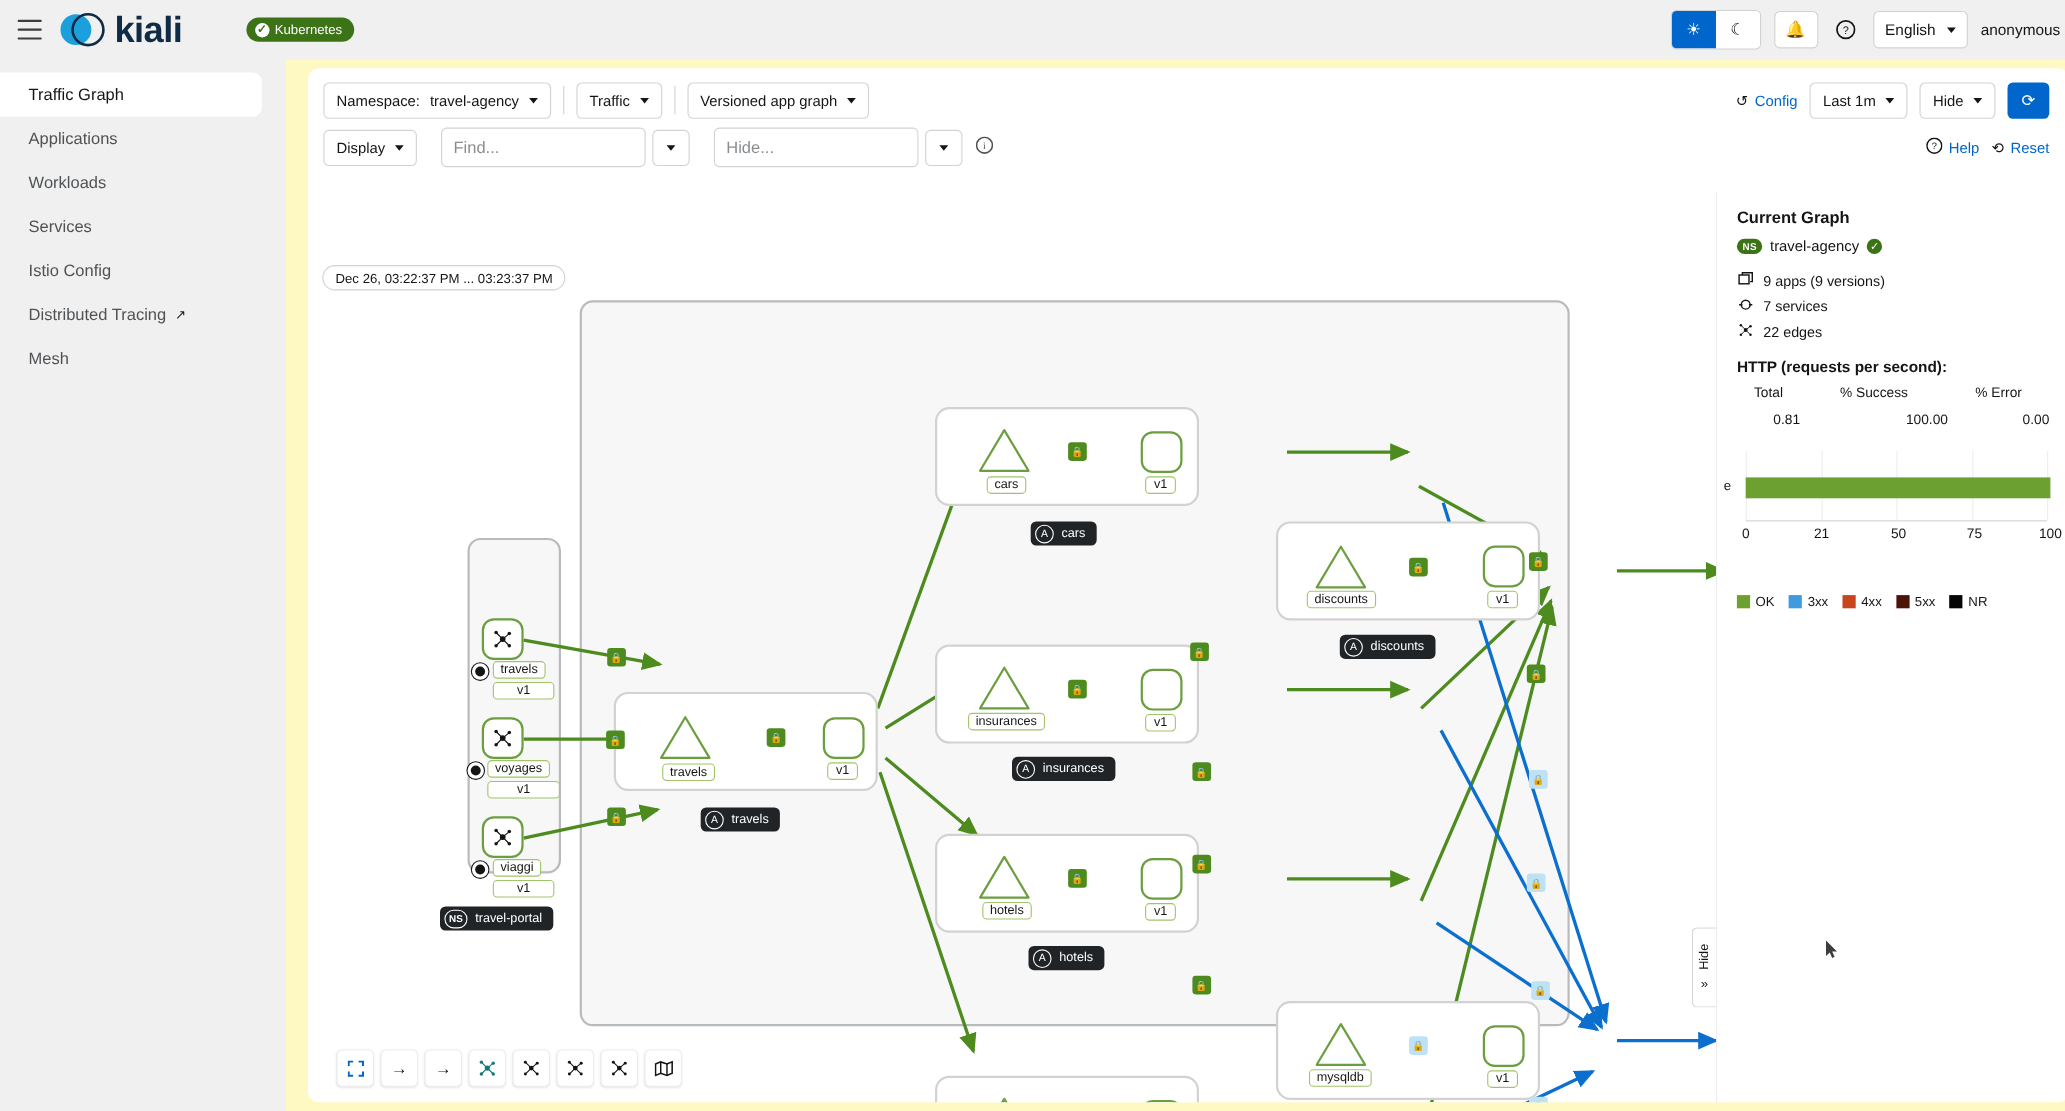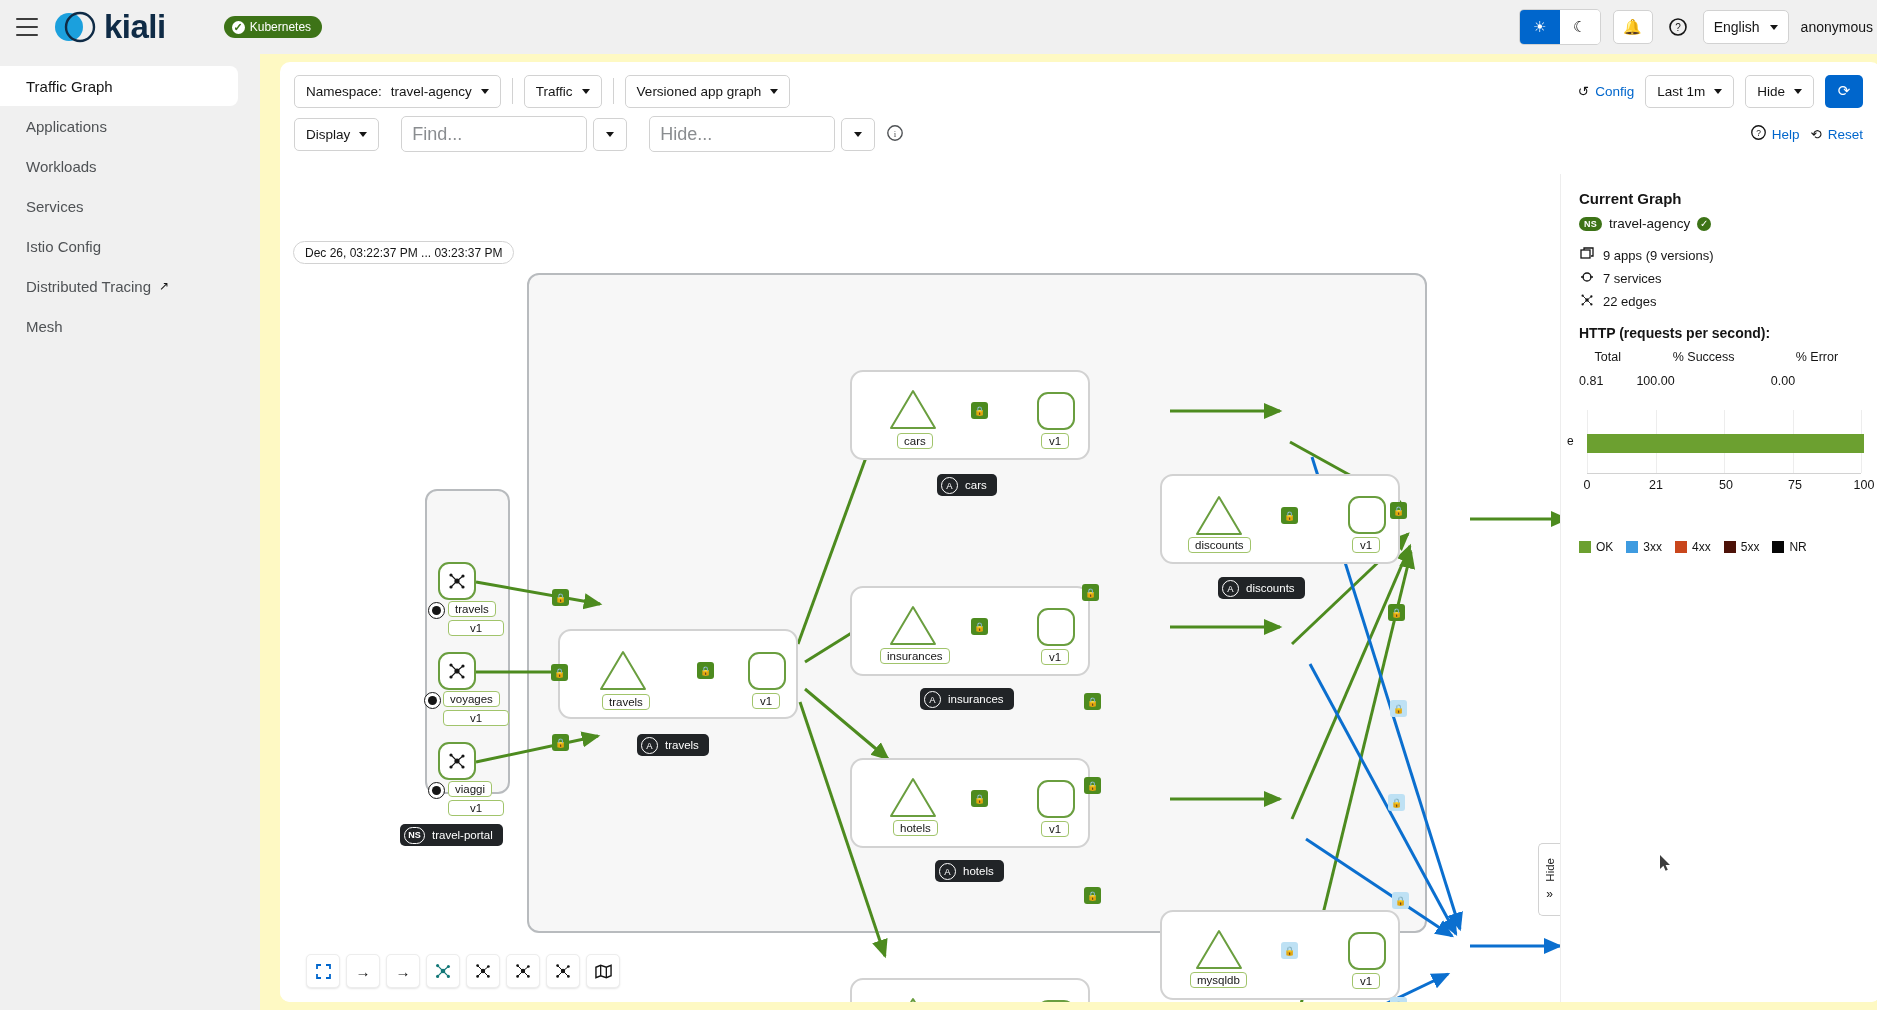--- a/index.html
+++ b/index.html
@@ -64,21 +64,21 @@
      border-right: 4.5px solid transparent; border-top: 5.5px solid #151515; }
   .divider-v { width: 1px; height: 26px; background: #d2d2d2; margin: 0 11px; }
   .tb-right { margin-left: auto; display: flex; align-items: center; gap: 11px; }
   .link-btn { color: #0066cc; font-size: 13.5px; cursor: pointer; display: flex;
      align-items: center; gap: 6px; }
   .blue-btn { width: 38px; height: 33px; background: #0066cc; border-radius: 5px;
      color: #fff; display: flex; align-items: center; justify-content: center;
      font-size: 15px; cursor: pointer; border: none; }
   .toolbar2 { display: flex; align-items: center; height: 46px; padding: 2px 18px 0 14px; }
   .pf-input { border: 1px solid #d2d2d2; border-radius: 5px; height: 33px; width: 186px;
-     padding: 17px 10px; font-size: 18px; background: #fff; color: #151515;
+     padding: 17px 10px; font-size: 15px; background: #fff; color: #151515;
      font-family: "Liberation Sans", sans-serif; }
   .pf-input::placeholder { color: #8a8d90; }
   .sm-caret-btn { border: 1px solid #d2d2d2; border-radius: 5px; height: 33px; width: 34px;
      background: #fff; display: flex; align-items: center; justify-content: center;
      cursor: pointer; margin-left: 6px; }
   .info-ic { margin-left: 12px; font-size: 15px; color: #4f5255; cursor: pointer; }
 
   
   .graph-area { position: absolute; top: 112px; left: 0; width: 1280px; height: 828px;
      background: #fff; }
@@ -132,21 +132,21 @@
      color: #fff; font-size: 10px; display: flex; align-items: center; justify-content: center; }
   .stat-row { display: flex; align-items: center; gap: 8px; margin-top: 6px; font-size: 13px; }
   .stat-row .si { width: 16px; text-align: center; font-size: 13px; }
   .tabs { display: flex; margin-top: 22px; border-bottom: 1px solid #d2d2d2; }
   .tab { flex: 1; text-align: center; font-size: 13.5px; padding: 8px 0 9px;
      color: #4f5255; cursor: pointer; }
   .tab.active { color: #151515; border-bottom: 3px solid #06c; }
   .http-title { margin-top: 15px; font-size: 14px; font-weight: 700; }
   .rps-tbl { width: 100%; margin-top: 9px; border-collapse: collapse; }
   .rps-tbl th { font-size: 12.5px; font-weight: 400; color: #151515; padding-bottom: 10px; }
-  .rps-tbl td { font-size: 12.5px; text-align: left; color: #151515; }
+  .rps-tbl td { font-size: 12.5px; text-align: right; color: #151515; }
   .chartwrap { margin-top: 22px; position: relative; height: 92px; }
   .c-axis { position: absolute; left: 8px; right: 2px; top: 0; height: 64px;
      border-bottom: 1px solid #d2d2d2; }
   .gline { position: absolute; top: 0; bottom: 0; width: 1px; background: #ededed; }
   .c-bar { position: absolute; left: 8px; top: 24px; height: 19px; background: #6ca030; }
   .ticks { position: absolute; left: 0; right: 0; top: 68px; }
   .tick { position: absolute; font-size: 12.5px; color: #151515; transform: translateX(-50%); }
   .ylab { position: absolute; left: -12px; top: 24px; font-size: 12px; color: #151515; }
   .legend { display: flex; gap: 13px; margin-top: 38px; align-items: center; }
   .lg { display: flex; align-items: center; gap: 5px; font-size: 12px; }

